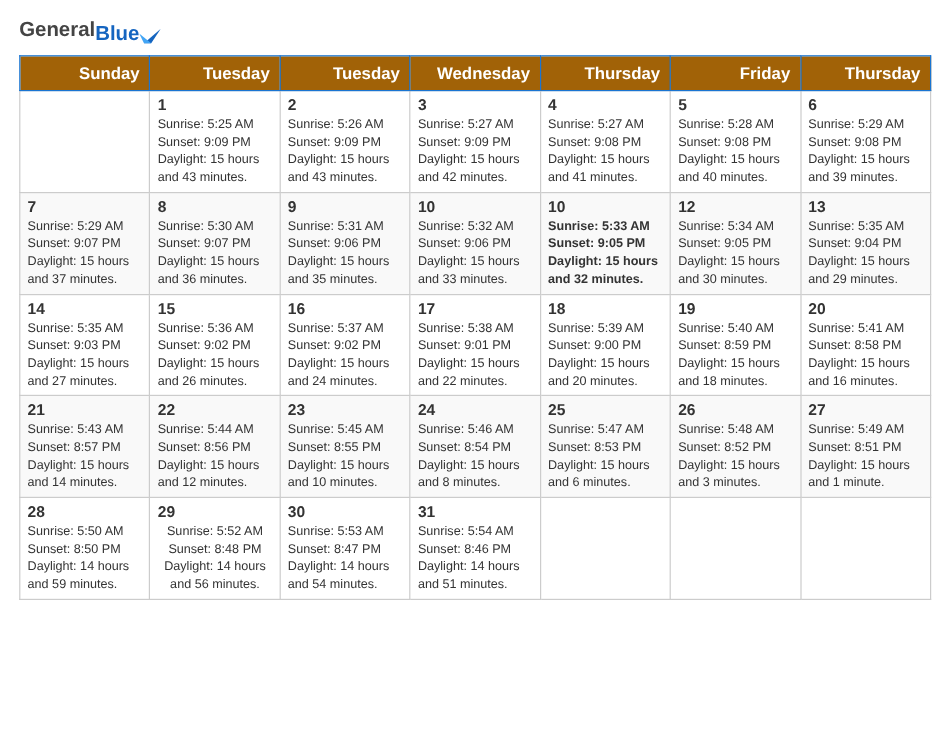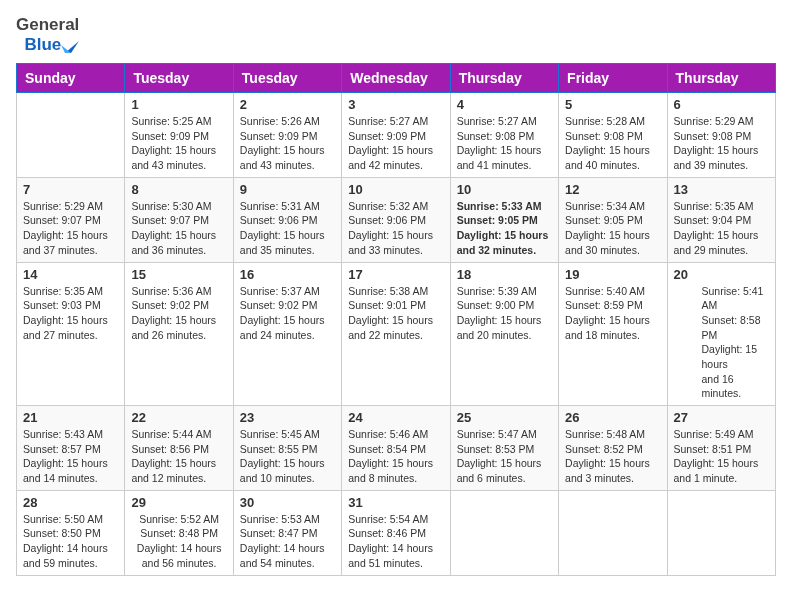--- a/index.html
+++ b/index.html
@@ -33,23 +33,23 @@
       font-size: 16px;
       color: #333;
       font-weight: bold;
     }
     .calendar {
       width: 100%;
       border-collapse: collapse;
       border: 1px solid #ccc;
     }
     .calendar th {
-      background-color: #a21caf;
+      background-color: #a16207;
       color: #fff;
-      text-align: left;
+      text-align: right;
       padding: 6px 8px;
       font-size: 14px;
       border: 1px solid #1a75d2;
     }
     .calendar td {
       vertical-align: top;
       padding: 4px 6px;
       border: 1px solid #ccc;
       width: calc(100% / 7);
       min-height: 80px;
@@ -74,21 +74,21 @@
     .empty-cell {
       background: #fff !important;
     }
   </style>
 </head>
 <body>
 
 <div class="header-area">
   <div class="logo">
     <div style="display:flex; align-items:center; gap:2px;">
-      <div style="display:flex; flex-direction:column; line-height:1;align-items:flex-end;">
+      <div style="display:flex; flex-direction:row; line-height:1;">
         <span style="font-size:17px; font-weight:bold; color:#444;">General</span>
         <div style="display:flex; align-items:center;">
           <span style="font-size:17px; font-weight:bold; color:#1565c0;">Blue</span>
           <svg width="18" height="22" viewBox="0 0 18 22">
             <polygon points="4,20 18,8 10,20" fill="#1565c0"></polygon>
             <polygon points="4,20 0,12 10,20" fill="#42a5f5"></polygon>
           </svg>
         </div>
       </div>
     </div>
@@ -242,21 +242,21 @@
         </td>
         <td>
           <span class="day-number">19</span>
           <div class="day-info" style="white-space: pre-line;">Sunrise: 5:40 AM
 Sunset: 8:59 PM
 Daylight: 15 hours
 and 18 minutes.</div>
         </td>
         <td>
           <span class="day-number">20</span>
-          <div class="day-info" style="white-space: pre-line; margin-left: 28px;">Sunrise: 5:41 AM
+          <div class="day-info" style="white-space: pre-line;">Sunrise: 5:41 AM
 Sunset: 8:58 PM
 Daylight: 15 hours
 and 16 minutes.</div>
         </td>
       </tr>
       <tr>
         <td>
           <span class="day-number">21</span>
           <div class="day-info" style="white-space: pre-line;">Sunrise: 5:43 AM
 Sunset: 8:57 PM

